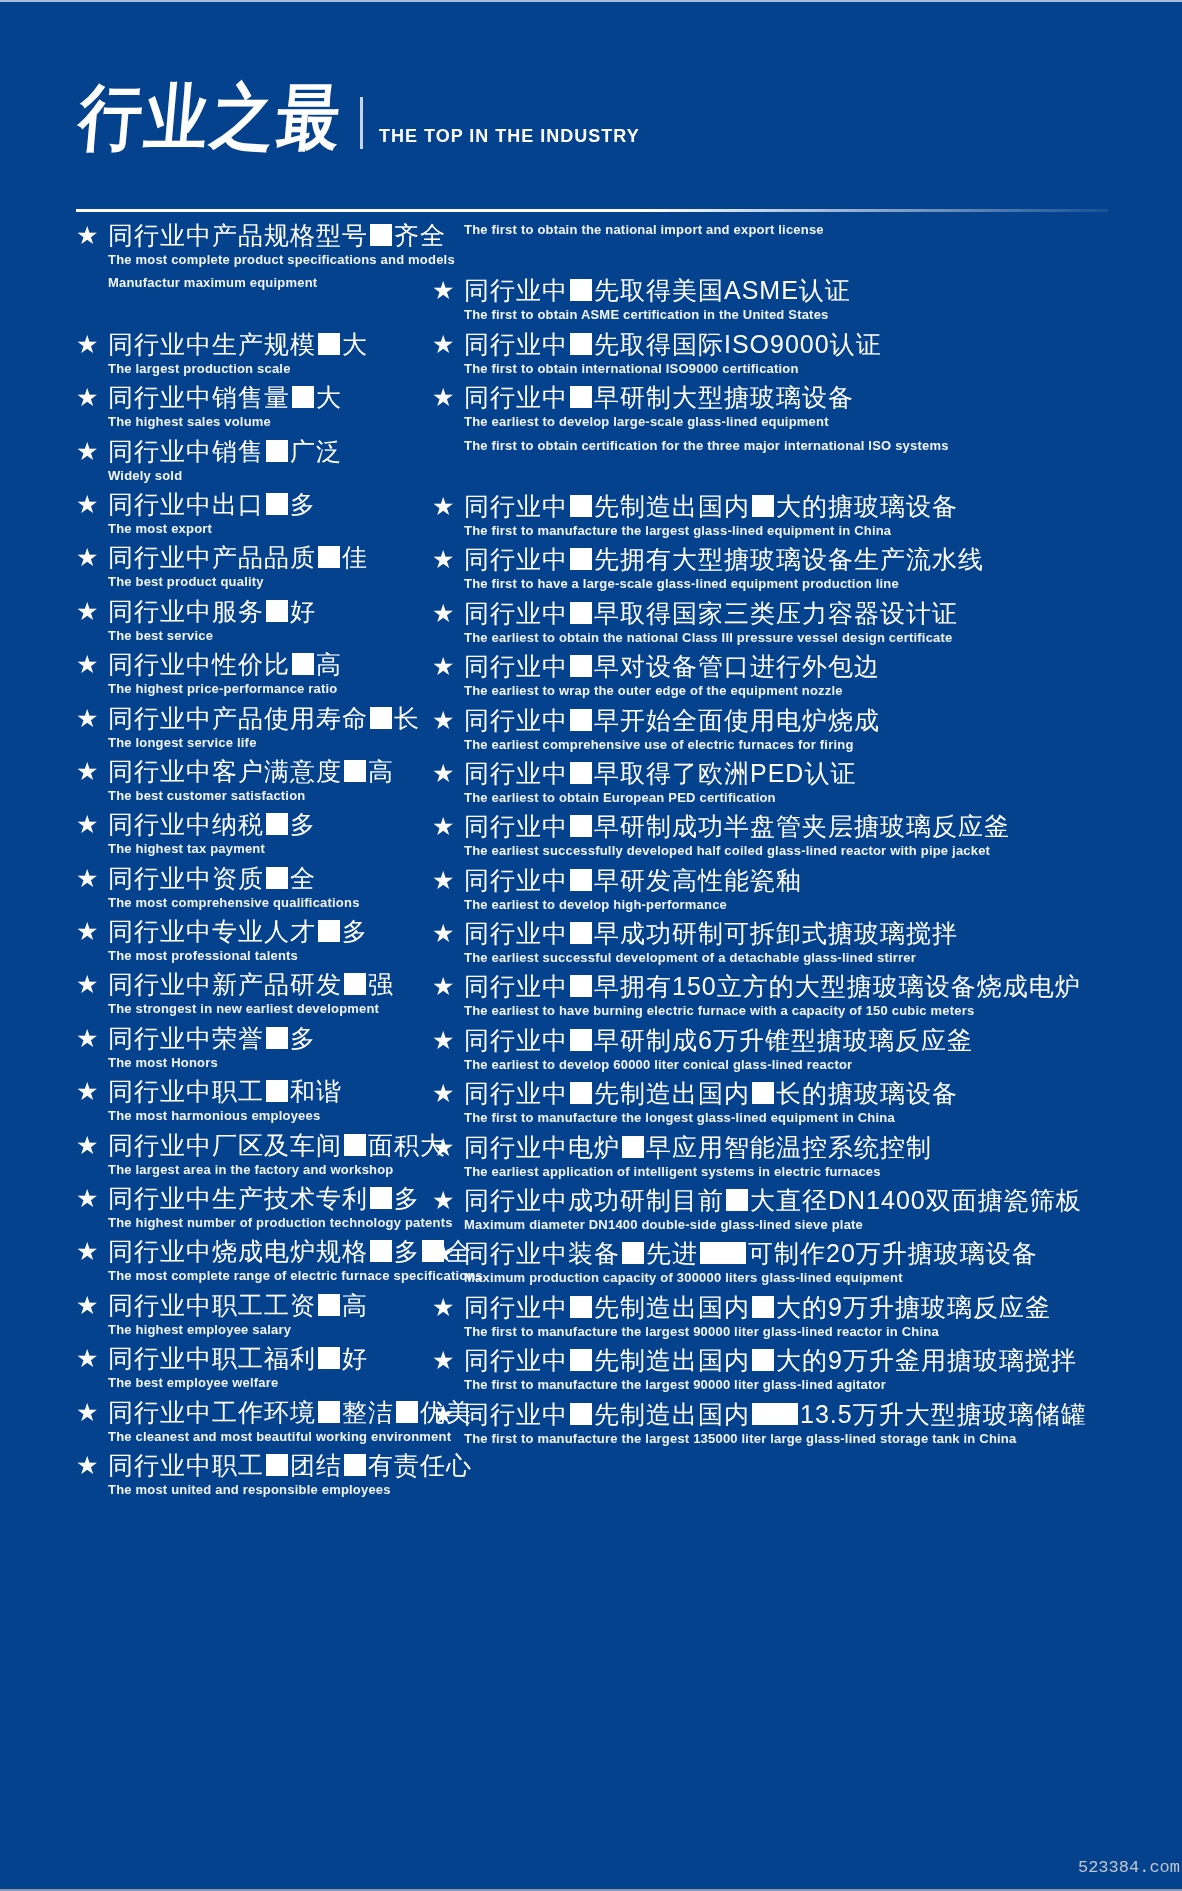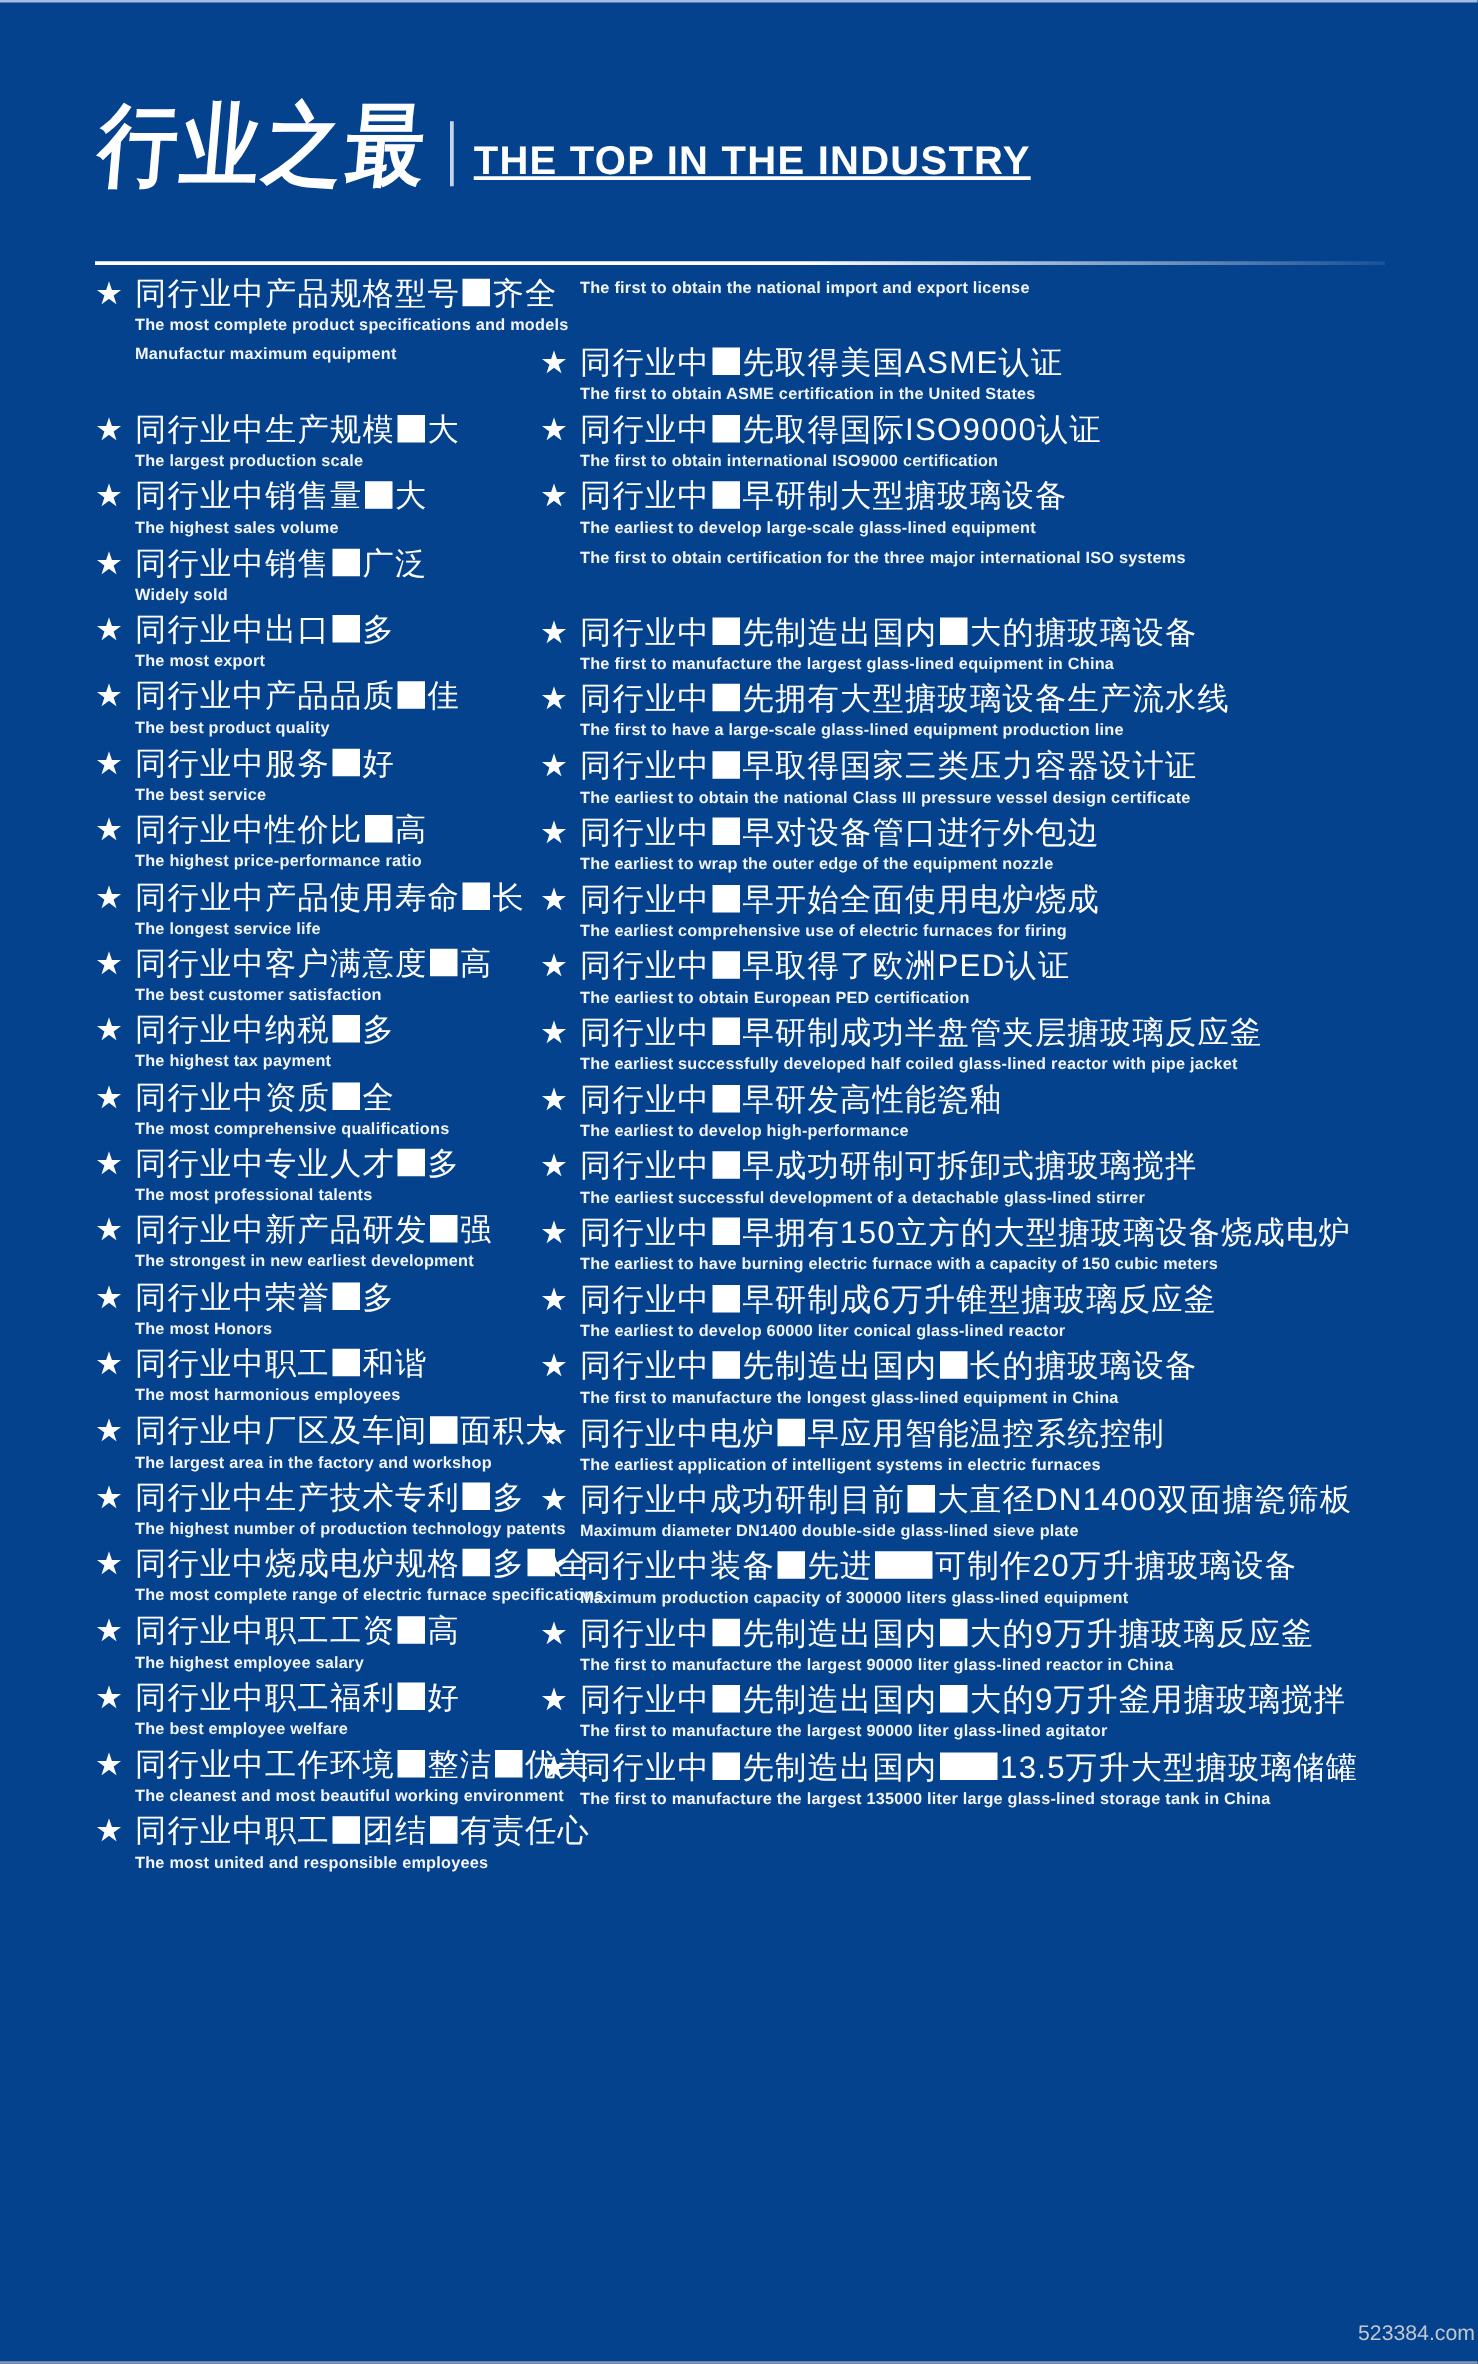--- a/index.html
+++ b/index.html
@@ -10,40 +10,40 @@
   }
   .edge-line-top{position:absolute;top:0;left:0;right:0;height:2px;background:#a6bedb;}
   .edge-line-bottom{position:absolute;bottom:0;left:0;right:0;height:2px;background:#8a97b1;}
 
   .header{position:absolute;left:76px;top:90px;display:flex;align-items:flex-end;}
   .title-zh{
     font-size:63px;font-weight:900;color:#ffffff;letter-spacing:3px;line-height:1;
     transform:skewX(-5deg) scaleY(1.14);transform-origin:left bottom;white-space:nowrap;
   }
   .header-divider{width:3px;height:52px;background:#c5d4e8;margin:0 16px 4px 20px;}
-  .title-en{font-size:32px;font-weight:700;color:#ffffff;letter-spacing:1px;margin-bottom:6px;white-space:nowrap;text-decoration:underline;}
+  .title-en{font-size:18px;font-weight:700;color:#ffffff;letter-spacing:1px;margin-bottom:6px;white-space:nowrap;}
   .header-underline{
     position:absolute;left:76px;top:209px;width:1032px;height:3px;
     background:linear-gradient(to right,#ffffff 0%,#ffffff 55%,rgba(255,255,255,0.08) 100%);
   }
 
   .col{position:absolute;top:220px;}
   .col-left{left:76px;width:360px;}
   .col-right{left:432px;width:730px;}
 
   .item{height:53.4px;white-space:nowrap;}
   .zh-line{font-size:25px;font-weight:500;color:#ffffff;letter-spacing:1px;line-height:30px;}
   .star{display:inline-block;width:32px;font-size:25px;color:#ffffff;font-weight:400;}
   .blk{display:inline-block;width:22px;height:22px;background:#ffffff;vertical-align:-2px;margin:0 2px;}
   .blk.wide{width:46px;}
   .en-line{font-size:13px;font-weight:700;color:#f2f5fa;letter-spacing:0.2px;line-height:15px;margin:2px 0 0 32px;}
 
   .watermark{
     position:absolute;right:2px;bottom:14px;
-    font-family:Liberation Sans, sans-serif;
+    font-family:Liberation Mono, monospace;
     font-size:17px;color:#c2c6cf;letter-spacing:0;
   }
 </style>
 </head>
 <body>
 
 <div class="edge-line-top"></div>
 
 <div class="header">
   <div class="title-zh">行业之最</div>

